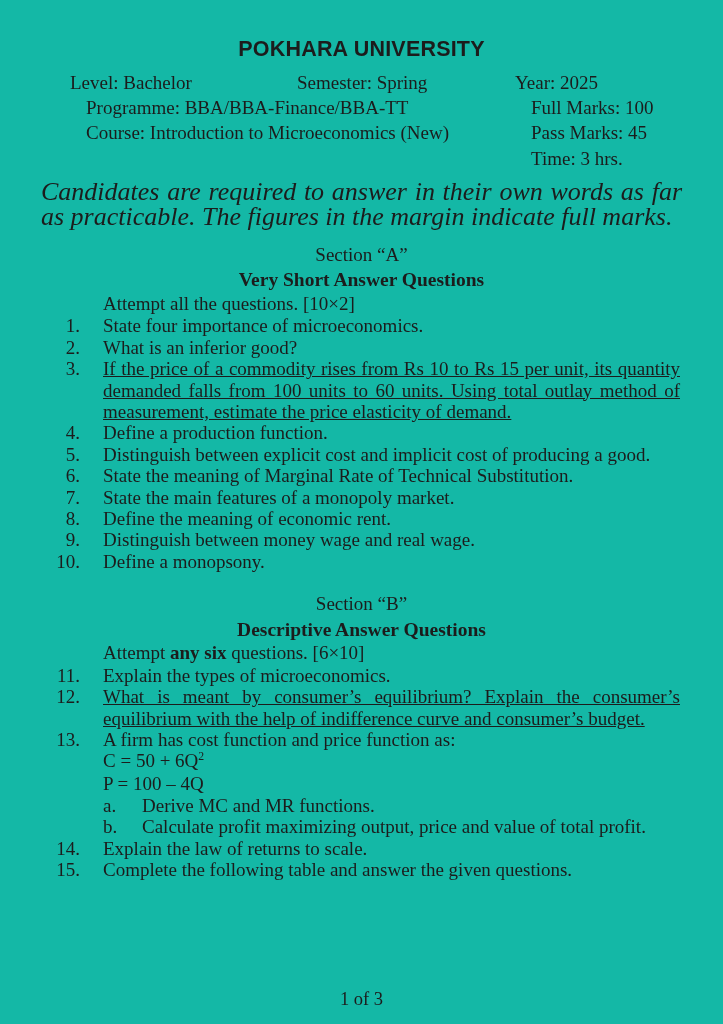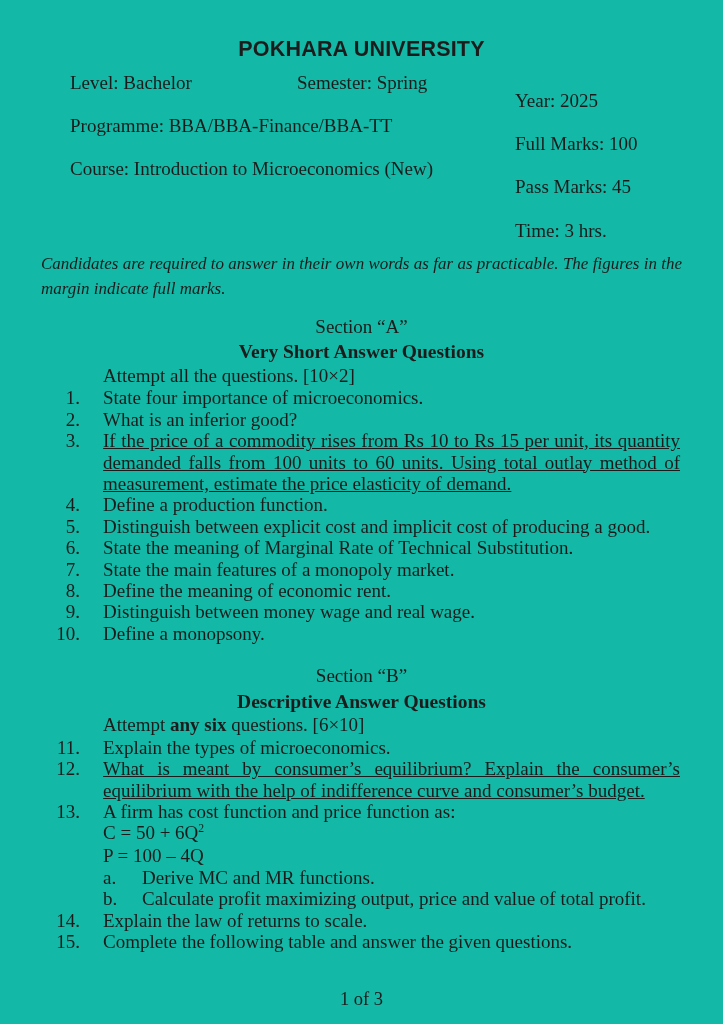--- a/index.html
+++ b/index.html
@@ -19,26 +19,26 @@
     font-family:"Liberation Sans","DejaVu Sans",sans-serif;
     font-size:21.5px;
     font-weight:700;
     letter-spacing:0.2px;
     line-height:24px;
   }
   .meta { margin:9px 40px 0 70px; line-height:25.2px; }
   .mrow { display:flex; }
   .mc1 { flex:none; width:227px; }
   .mc2 { flex:none; width:218px; }
-  .mc12 { flex:none; width:445px; }
-  .mc3 { flex:1;margin-top:18px; }
+  .mc12 { flex:none; width:445px;margin-left:16px; }
+  .mc3 { flex:1; }
   .note {
     margin:8px 41px 0 41px;
     font-style:italic;
-    font-size:17px;
+    font-size:26px;
     line-height:25.5px;
     text-align:justify;
   }
   .sec-title { margin-top:12px; text-align:center; line-height:25.5px; }
   .sec-sub { text-align:center; font-weight:700; font-size:19.5px; line-height:25.5px; }
   .attempt { margin-left:103px; line-height:22.5px; }
   .q { display:flex; line-height:21.4px; }
   .q .no { flex:none; width:35px; margin-left:45px; text-align:right; }
   .q .qtext { flex:none; width:577px; margin-left:23px; }
   .justify { text-align:justify;text-decoration:underline; }

